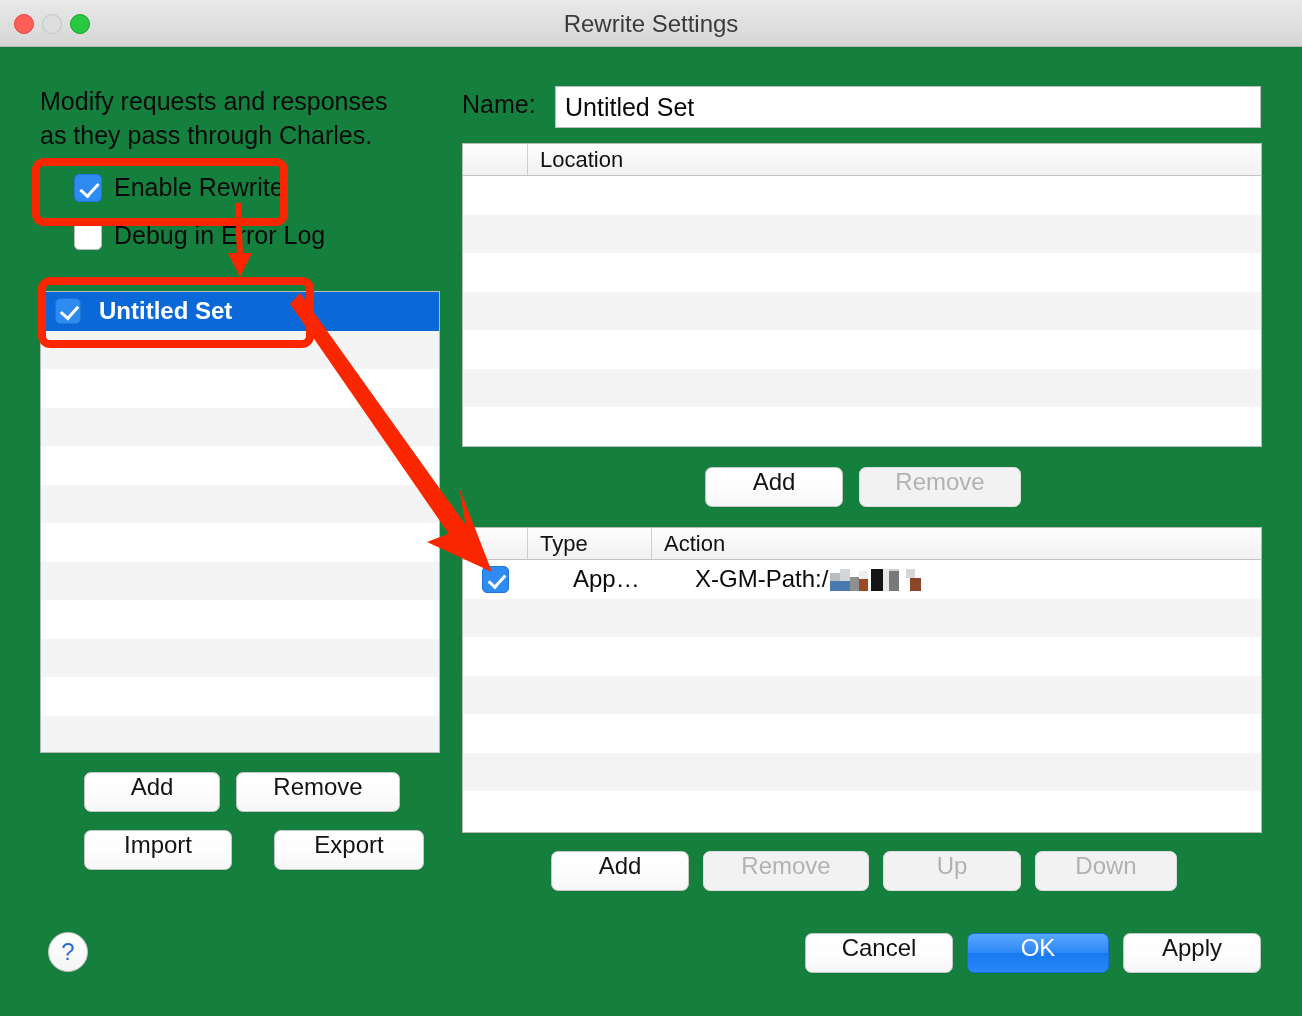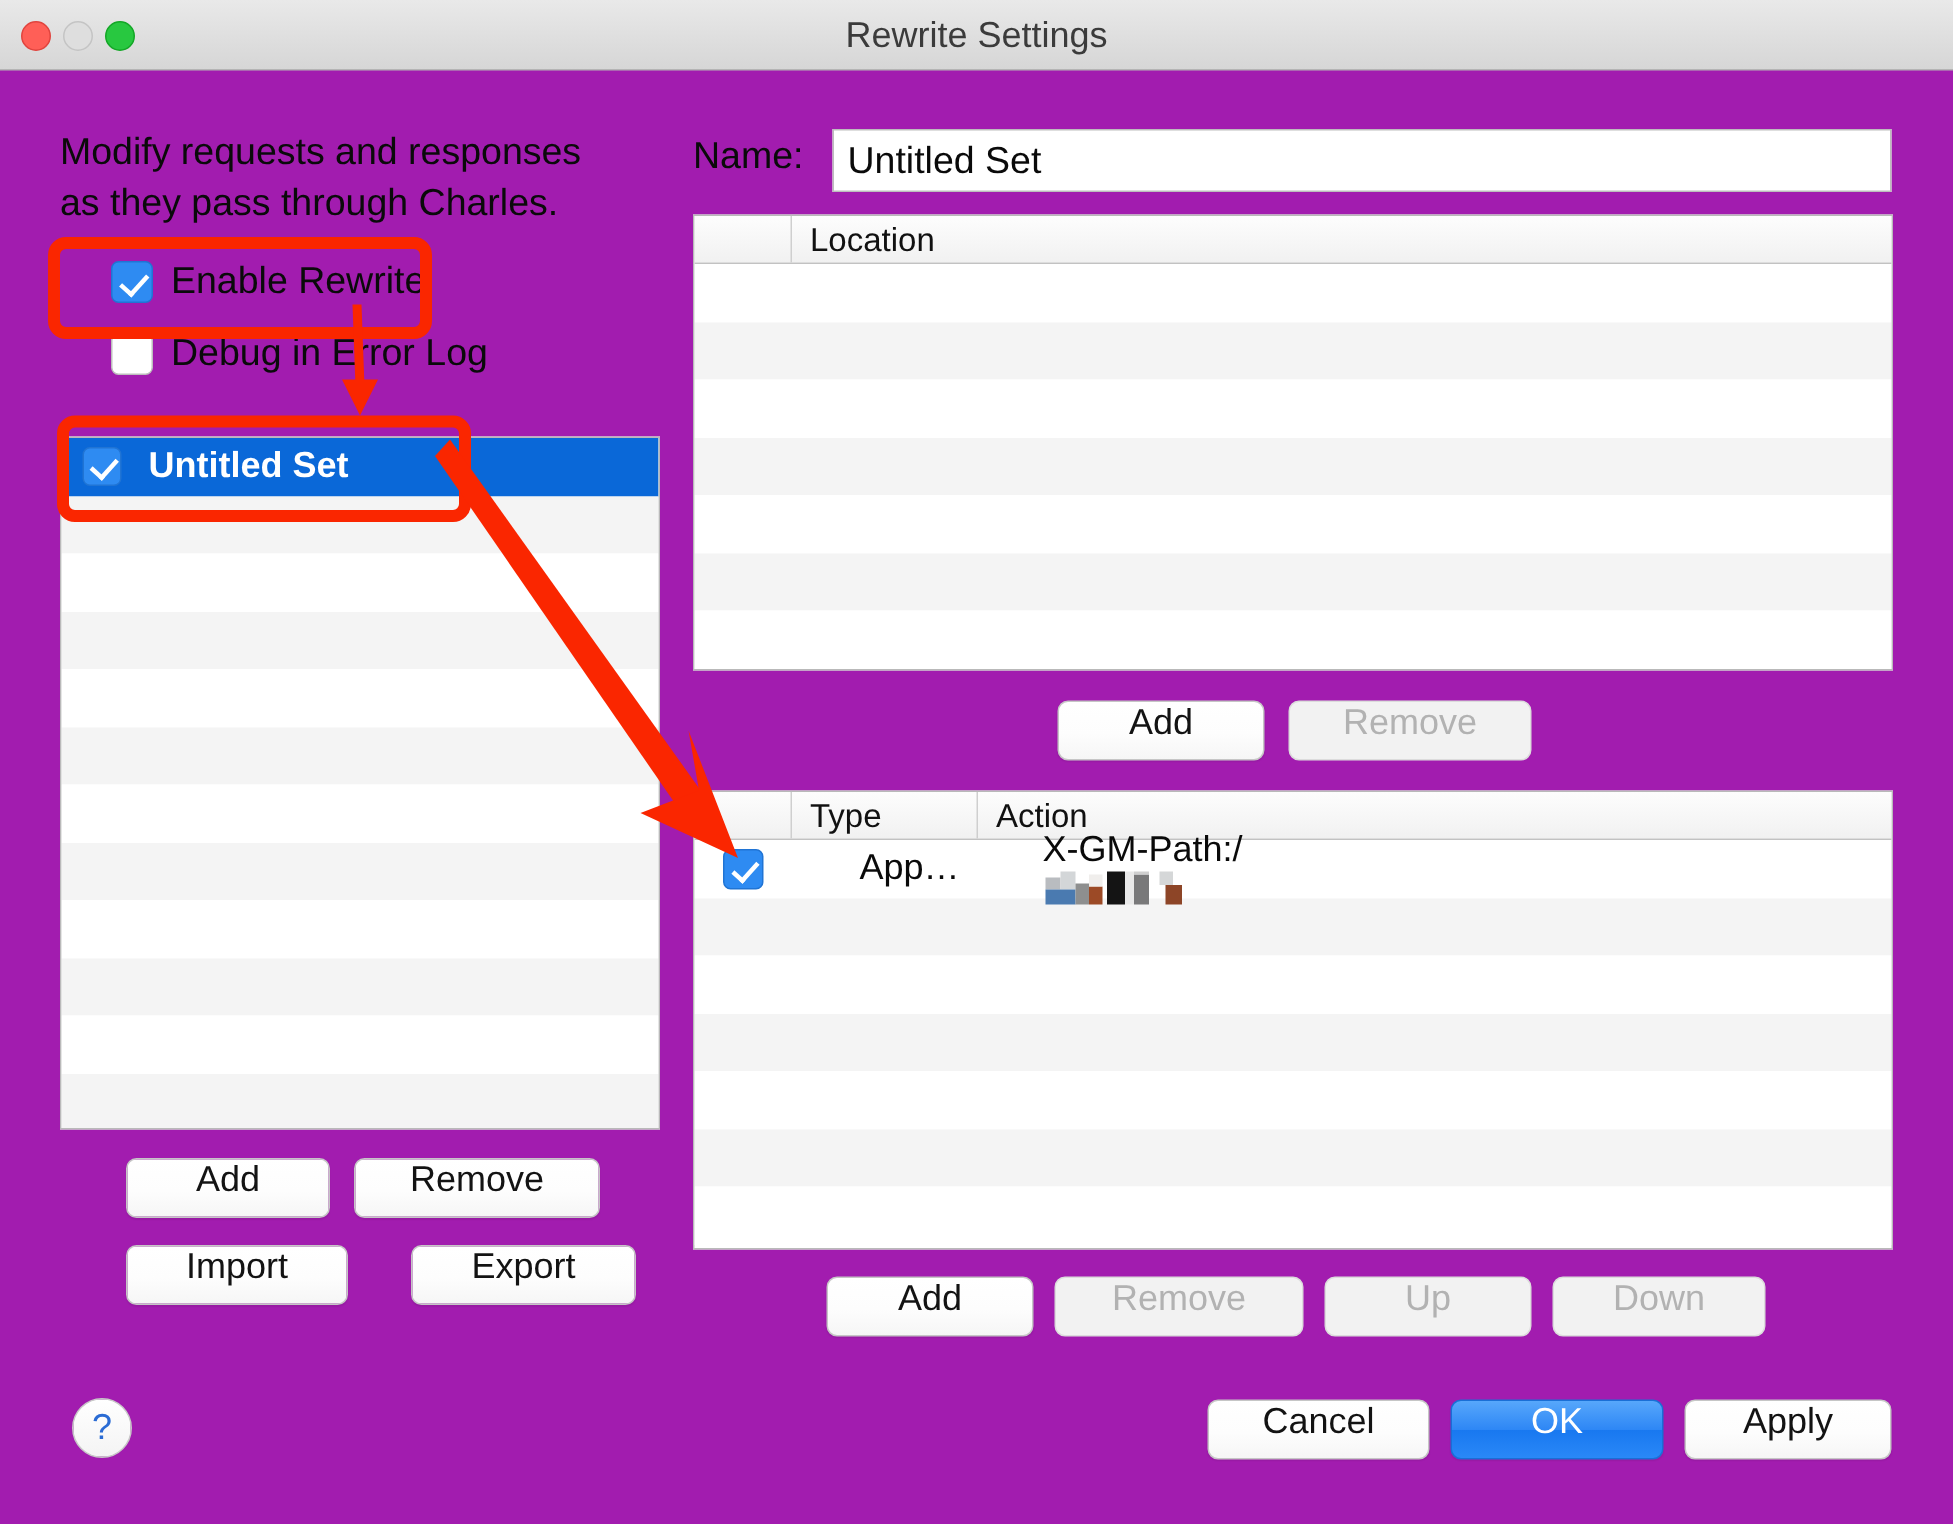--- a/index.html
+++ b/index.html
@@ -5,21 +5,21 @@
   * { box-sizing: border-box; margin: 0; padding: 0; }
   html, body {
     width: 1302px; height: 1016px;
     font-family: "Liberation Sans", sans-serif;
     overflow: hidden;
     background: #ececec;
   }
   #window {
     position: relative;
     width: 1302px; height: 1016px;
-    background: #a21caf;
+    background: #15803d;
   }
 
   
   #titlebar {
     position: absolute; left: 0; top: 0;
     width: 1302px; height: 47px;
     background: linear-gradient(to bottom, #e9e9e9 0%, #d6d6d6 100%);
     border-bottom: 1px solid #b4b4b4;
   }
   #traffic { position: absolute; left: 14px; top: 14px; display: flex; gap: 8px; }
@@ -142,21 +142,21 @@
 
   #rules-table { left: 462px; top: 527px; width: 800px; height: 306px; }
   #rules-th-spacer { width: 64px; border-left: none; }
   #rules-th-type { width: 124px; }
 
   .rule-row { display: flex; align-items: center; height: 38.5px; background: #fff; }
   .rule-chk-cell { width: 64px; display: flex; align-items: center; justify-content: center; }
   .rule-chk-cell .chkbox { width: 27px; height: 27px; flex: 0 0 27px; }
   .rule-chk-cell .chkbox.on::after { left: 9px; top: 4px; width: 7px; height: 14px; }
   .rule-type { width: 124px; font-size: 24px; color: #0a0a0a; padding-left: 2px; margin-left: 44px; }
-  .rule-action { font-size: 24px; color: #0a0a0a; display: flex; align-items: flex-start; flex-direction: column; }
+  .rule-action { font-size: 24px; color: #0a0a0a; display: flex; align-items: flex-end; }
 
   
   #redaction { display: inline-block; margin-left: 2px; height: 24px; position: relative; width: 90px; }
   .px { position: absolute; }
 
   #btn-add-loc    { position: absolute; left: 705px; top: 467px; width: 138px; height: 40px; }
   #btn-remove-loc { position: absolute; left: 859px; top: 467px; width: 162px; height: 40px; }
 
   #btn-add-rule    { position: absolute; left: 551px;  top: 851px; width: 138px; height: 40px; }
   #btn-remove-rule { position: absolute; left: 703px;  top: 851px; width: 166px; height: 40px; }

